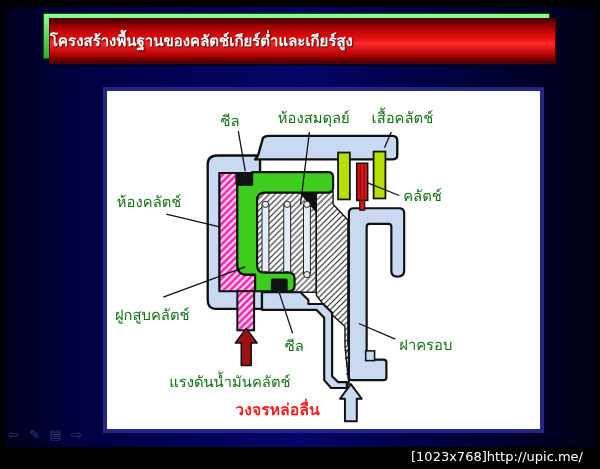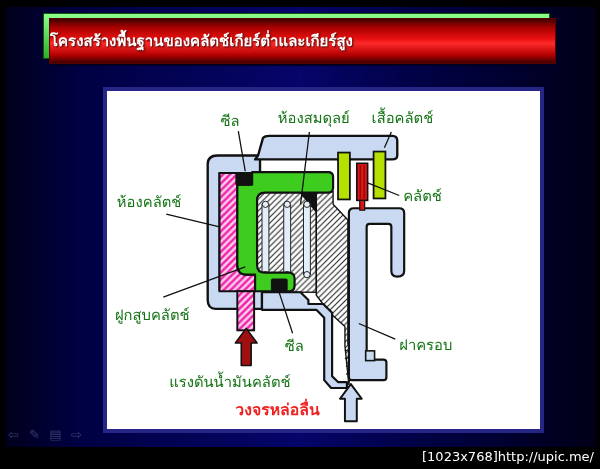--- a/index.html
+++ b/index.html
@@ -16,21 +16,21 @@
              background:linear-gradient(180deg,#3f0000 0%,#a30000 18%,#e81010 45%,#ff2a2a 55%,#b30000 82%,#3c0000 100%);
              border:1px solid #5a0000;box-shadow:2px 2px 0 #000022;
              color:#fff;font-weight:bold;font-size:15px;line-height:44px;text-align:left;
              white-space:nowrap;text-shadow:1px 1px 2px #3a0000;}
   
   .panel{position:absolute;left:98px;top:80px;width:441px;height:346px;box-sizing:border-box;
          background:#ffffff;border:4px solid #252585;}
   .panel svg{display:block;}
   
   .bottom-bar{position:absolute;left:0;top:447px;width:600px;height:22px;background:#000;
-              color:#fff;font-size:13px;line-height:20px;text-align:right;padding-right:6px;box-sizing:border-box;
+              color:#fff;font-size:13px;line-height:20px;text-align:right;padding-right:17px;box-sizing:border-box;
               font-family:"DejaVu Sans",sans-serif;}
   
   .nav-icons{position:absolute;left:2px;top:420px;color:#3b3b72;font-size:13px;display:flex;gap:8px;}
   .nav-icons span{display:inline-block;width:13px;text-align:center;cursor:default;}
   text.lbl{font-family:"Liberation Sans",sans-serif;font-size:15px;fill:#127212;}
   text.lbl-red{font-family:"Liberation Sans",sans-serif;font-size:16px;fill:#ee2222;font-weight:bold;}
 </style>
 </head>
 <body>
 

